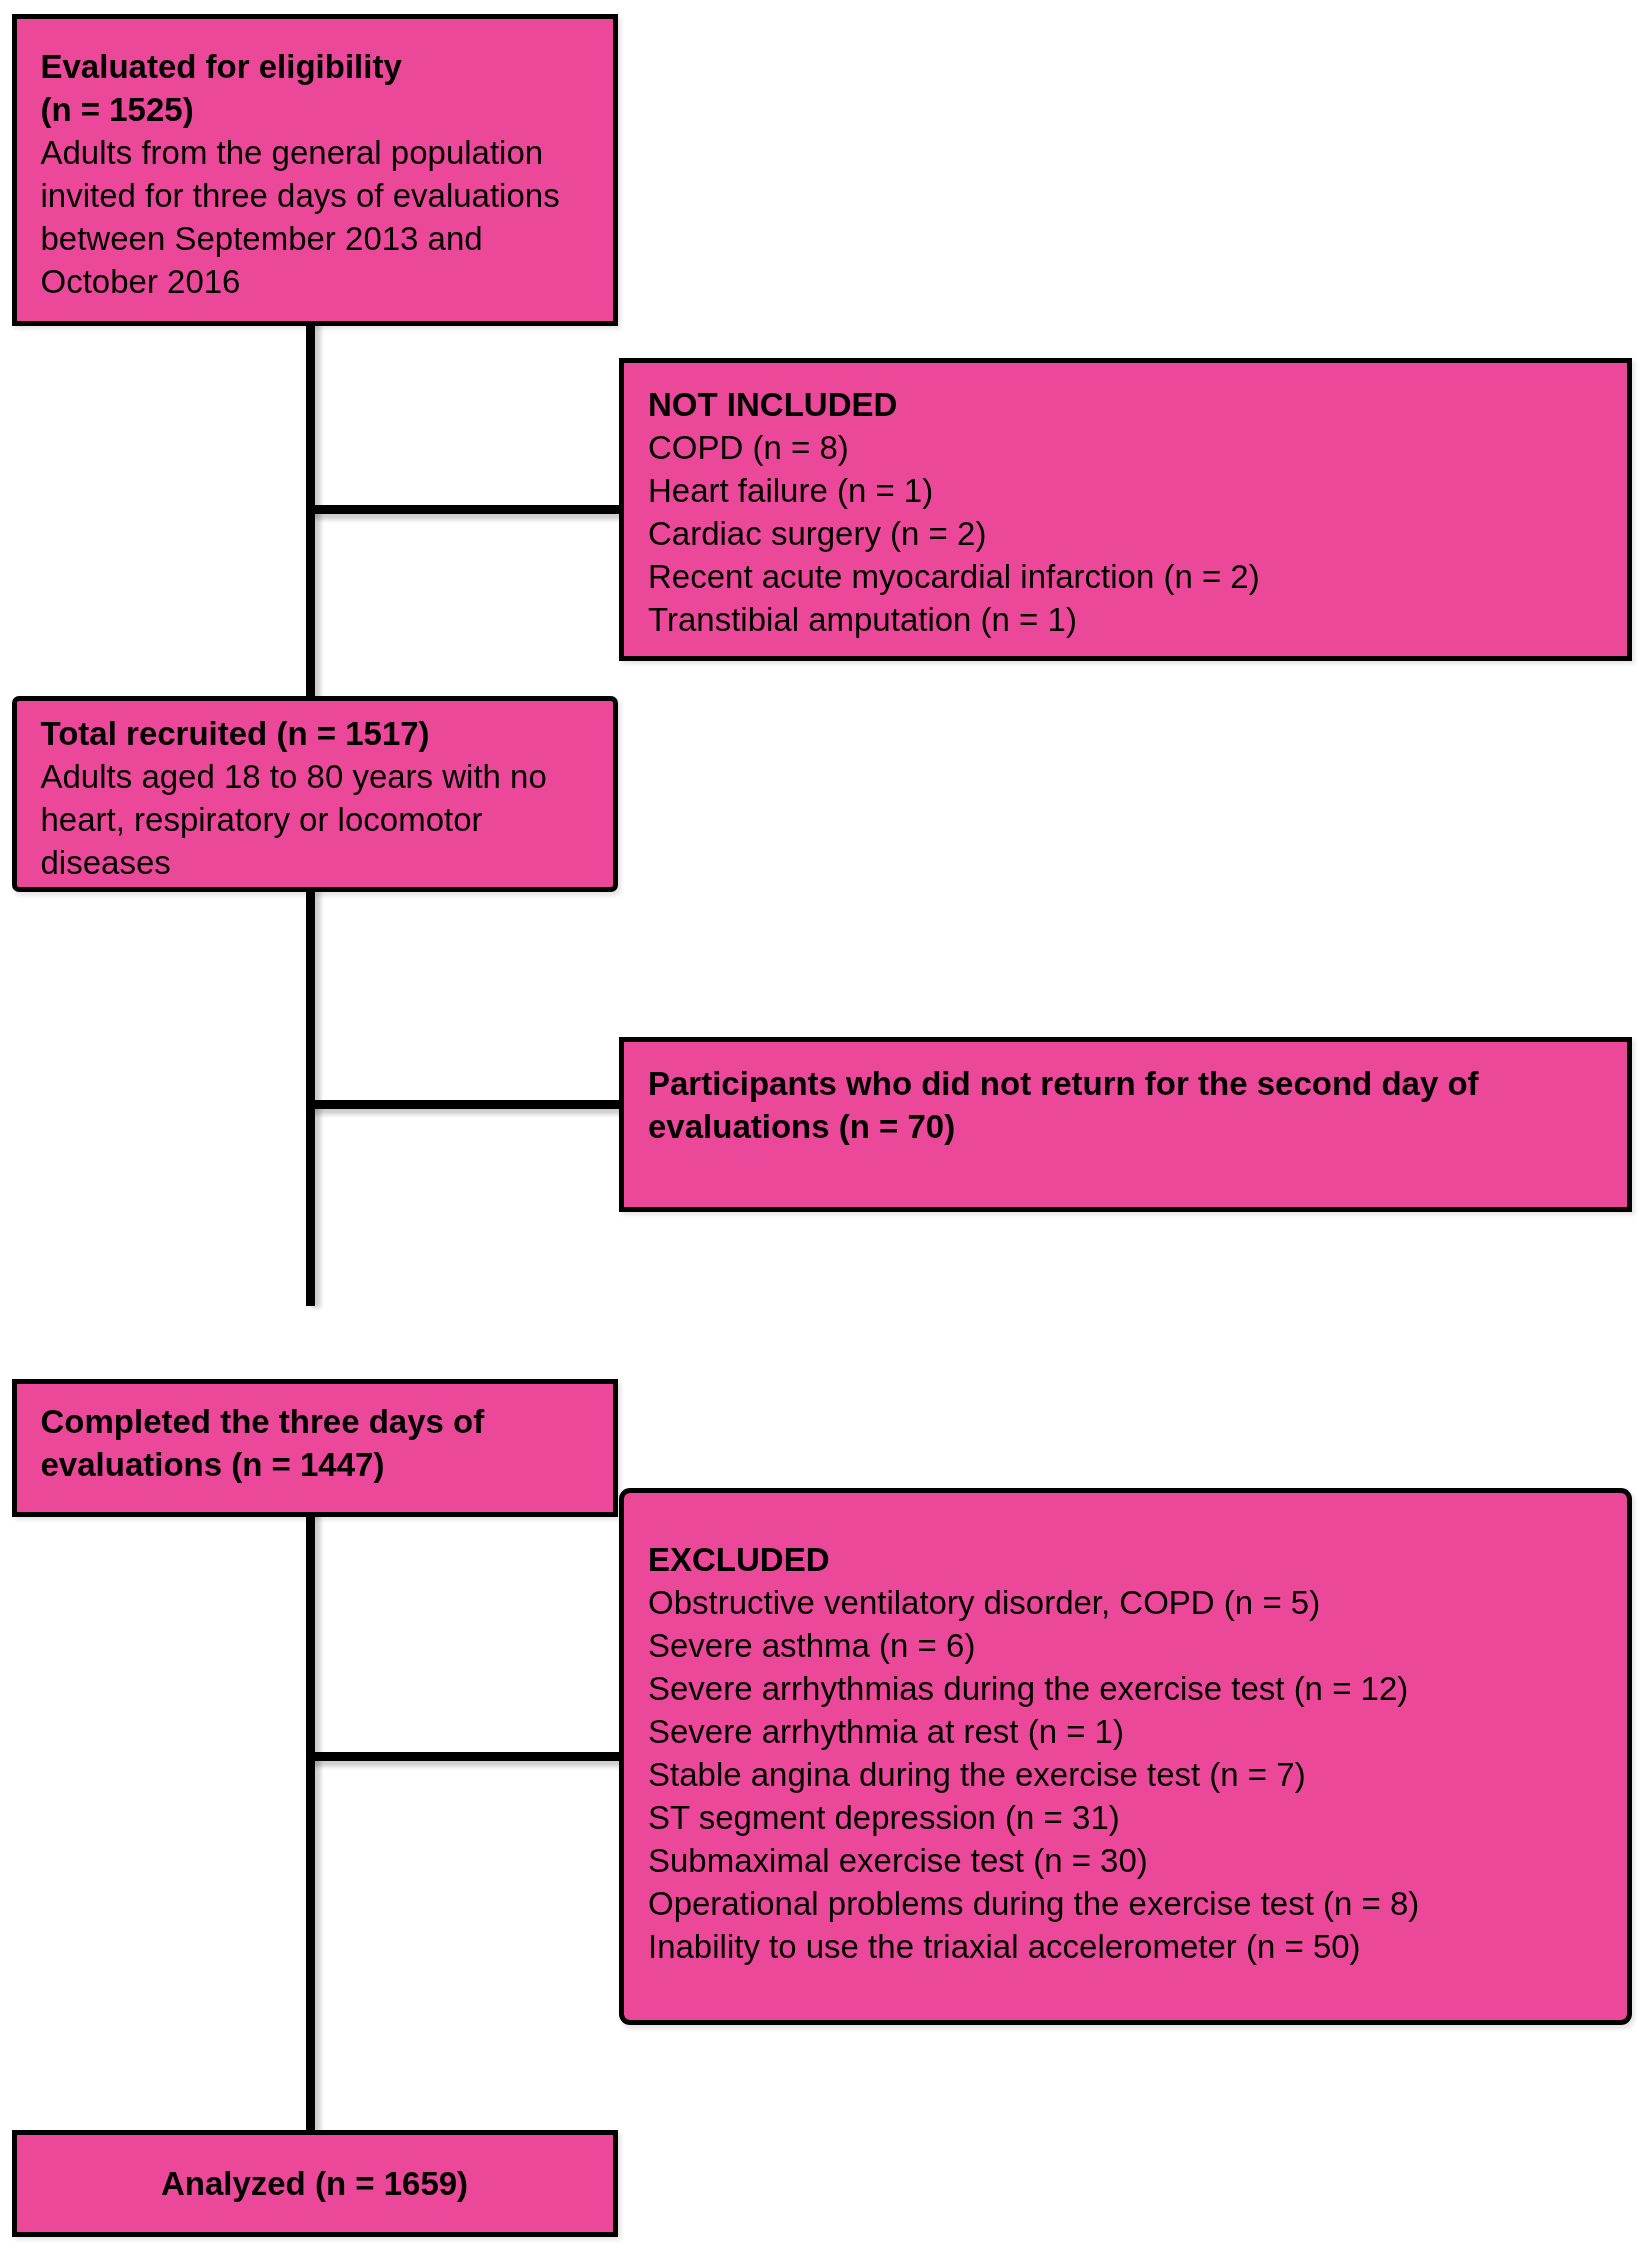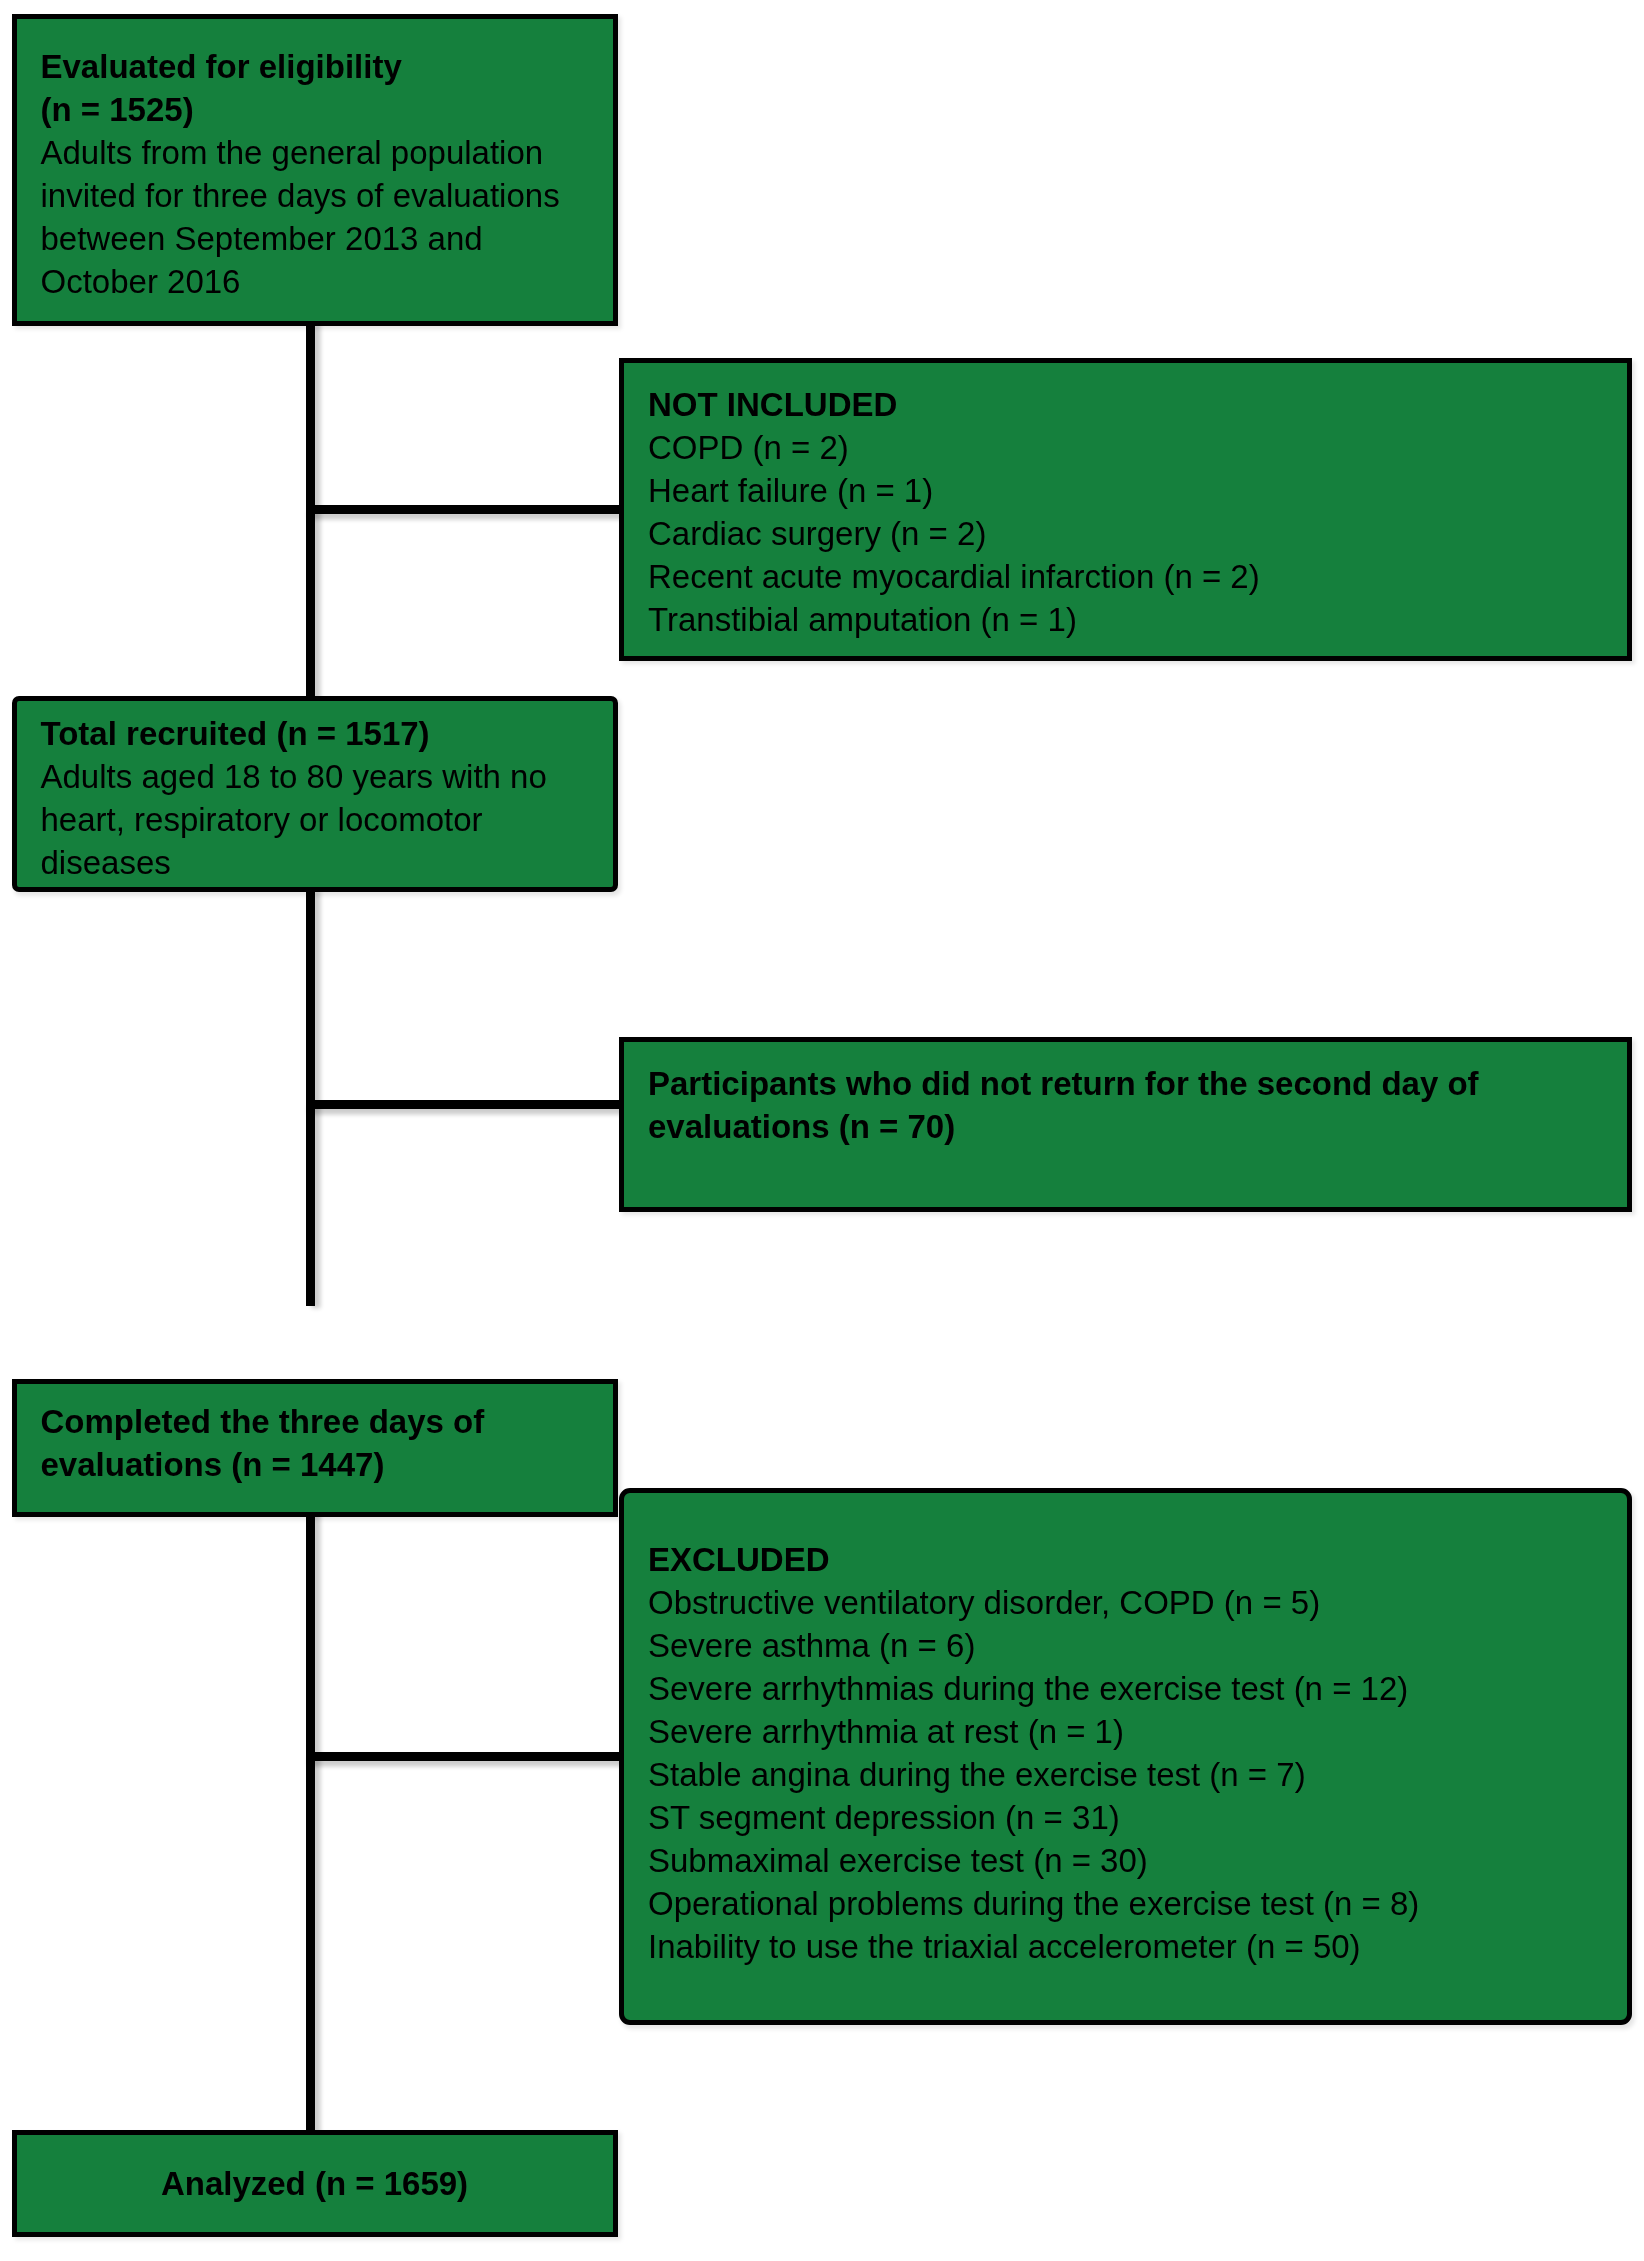--- a/index.html
+++ b/index.html
@@ -11,21 +11,21 @@
     position: relative;
     width: 1644px;
     height: 2261px;
     background: #ffffff;
     font-family: "Liberation Sans", sans-serif;
     color: #000000;
   }
   .box {
     position: absolute;
     box-sizing: border-box;
-    background: #15803d;
+    background: #ec4899;
     border: 5.5px solid #000000;
     font-size: 33px;
     line-height: 43px;
     box-shadow: 2.7px 3.3px 4.4px rgba(0,0,0,0.10);
   }
   .left-col  { left: 11.5px;   width: 606px; }
   .right-col { left: 619px; width: 1013px; }
   .bold { font-weight: 700; }
   .line {
     position: absolute;
@@ -64,21 +64,21 @@
   <div class="line hline" id="branch-excluded"></div>
 
   <div class="box left-col" id="box-eligibility">
     <div class="bold">Evaluated for eligibility</div>
     <div class="bold">(n = 1525)</div>
     <div>Adults from the general population invited for three days of evaluations between September 2013 and October 2016</div>
   </div>
 
   <div class="box right-col" id="box-not-included">
     <div class="bold">NOT INCLUDED</div>
-    <div>COPD (n = 2)</div>
+    <div>COPD (n = 8)</div>
     <div>Heart failure (n = 1)</div>
     <div>Cardiac surgery (n = 2)</div>
     <div>Recent acute myocardial infarction (n = 2)</div>
     <div>Transtibial amputation (n = 1)</div>
   </div>
 
   <div class="box left-col" id="box-recruited">
     <div class="bold">Total recruited (n = 1517)</div>
     <div>Adults aged 18 to 80 years with no heart, respiratory or locomotor diseases</div>
   </div>

